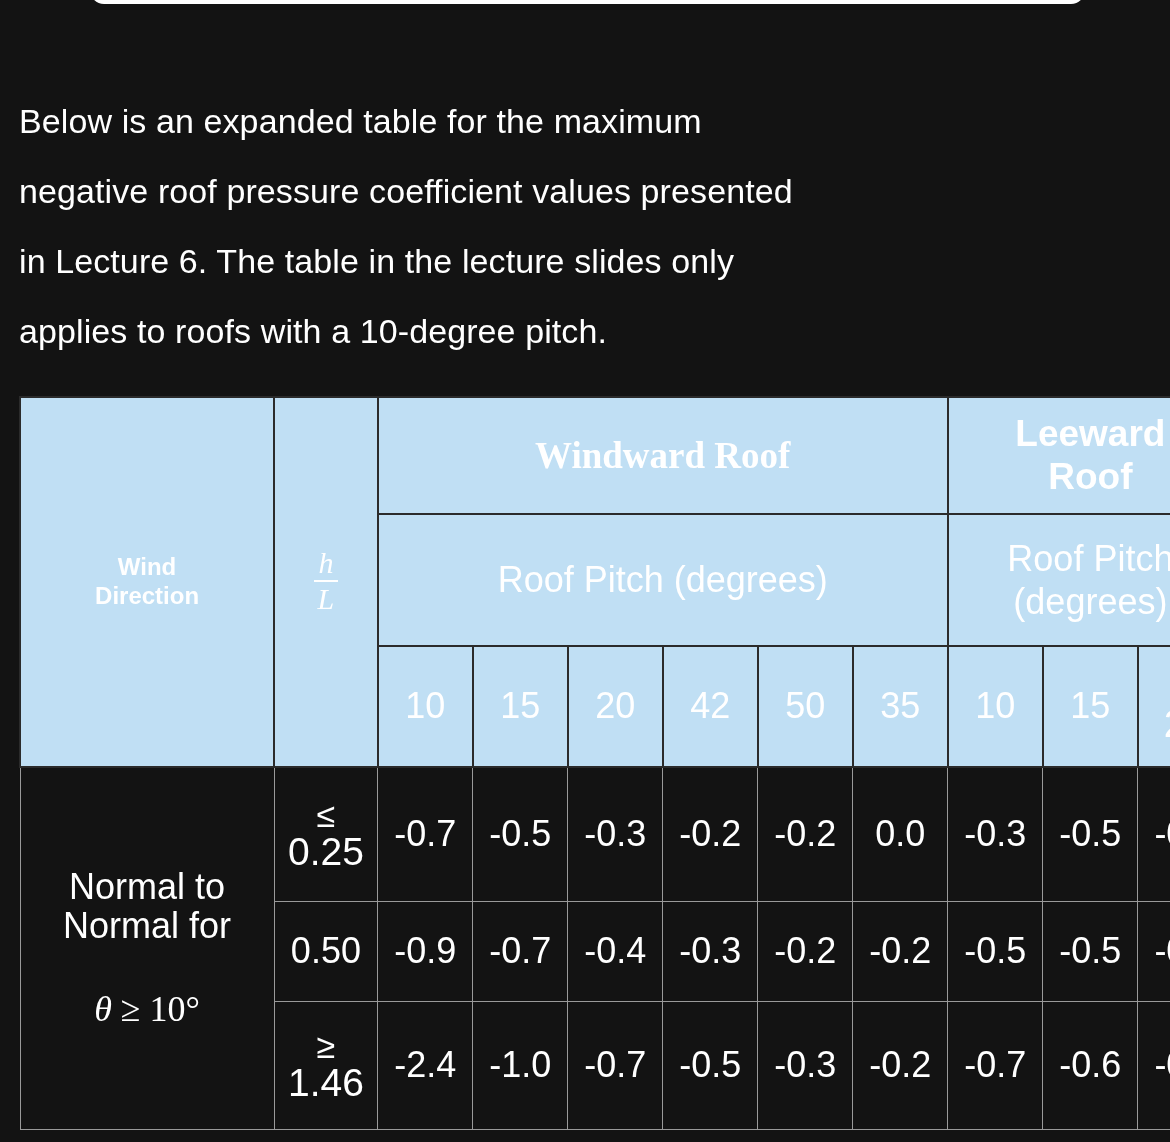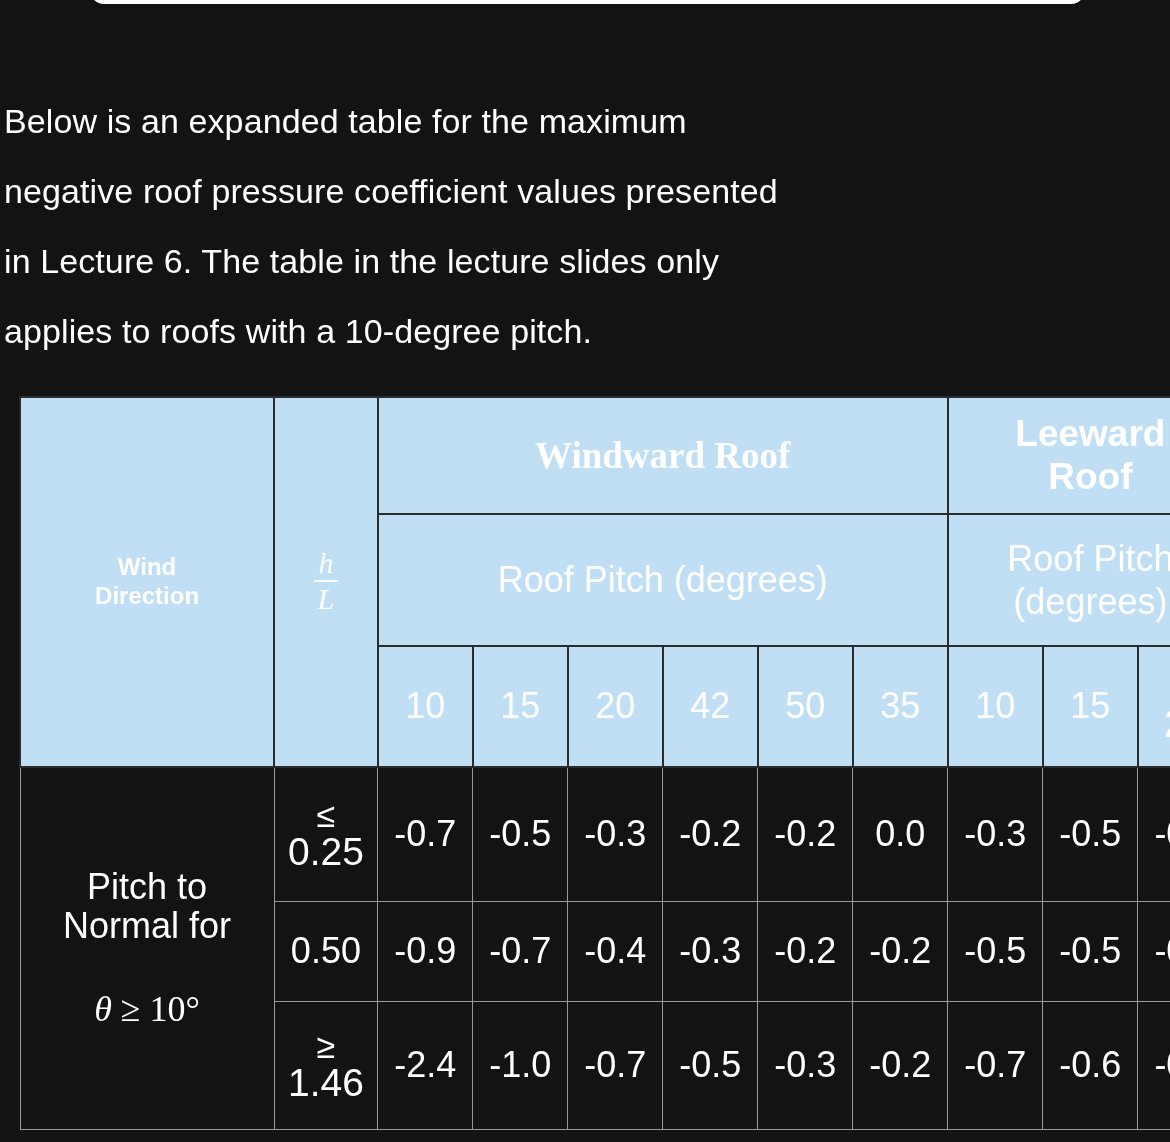--- a/index.html
+++ b/index.html
@@ -23,21 +23,21 @@
     left: 90px;
     top: -14px;
     width: 995px;
     height: 18px;
     background: #ffffff;
     border-radius: 0 0 14px 14px;
   }
 
   #intro-paragraph {
     position: absolute;
-    left: 4px;
+    left: 19px;
     top: 52px;
     width: 1120px;
     font-size: 34px;
     line-height: 70px;
     font-weight: 400;
     letter-spacing: 0.1px;
     color: #ffffff;
     white-space: pre-line;
   }
 
@@ -152,21 +152,21 @@
         <td class="hdr">
           <span class="stack">
             <span class="op">≥</span>
             <span class="val">20</span>
           </span>
         </td>
       </tr>
 
       <tr>
         <td rowspan="3" class="rowlabel" style="height:134px;">
-          <div>Pitch to</div>
+          <div>Normal to</div>
           <div>Normal for</div>
           <div class="mathish">
             <span style="font-style:italic;">θ</span>
             <span>≥</span>
             <span>10°</span>
           </div>
         </td>
         <td style="height:134px;">
           <span class="stack">
             <span class="op">≤</span>

